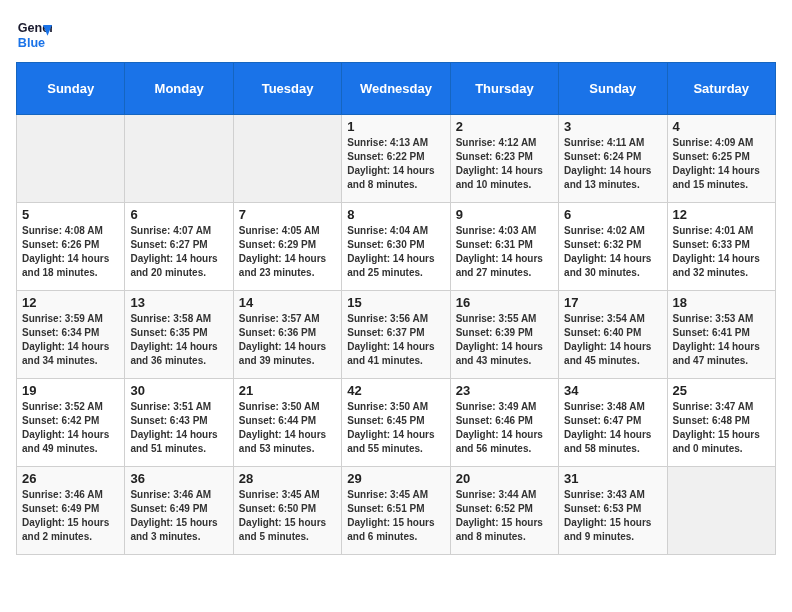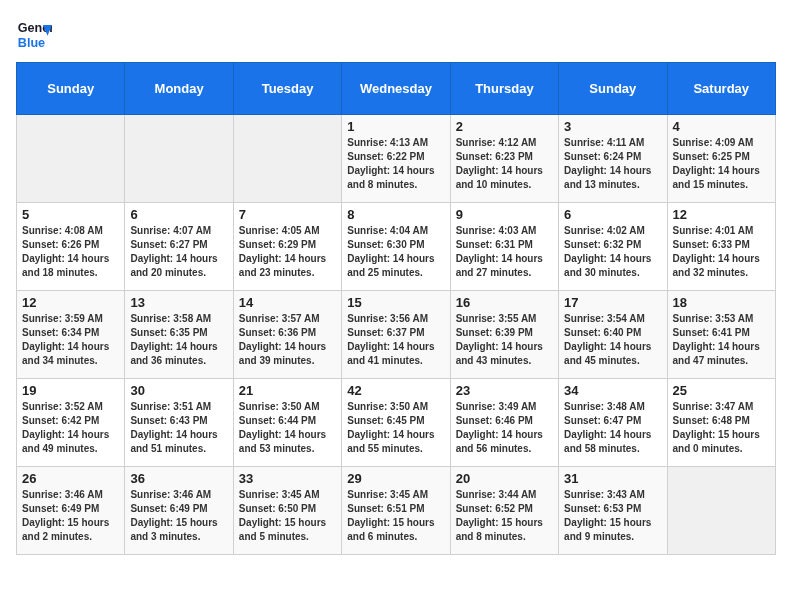--- a/index.html
+++ b/index.html
@@ -226,21 +226,21 @@
       <tr>
         <td>
         <div class="day-number">26</div>
         <div class="cell-text">Sunrise: 3:46 AM<br>Sunset: 6:49 PM<br>Daylight: 15 hours and 2 minutes.</div>
       </td>
         <td>
         <div class="day-number">36</div>
         <div class="cell-text">Sunrise: 3:46 AM<br>Sunset: 6:49 PM<br>Daylight: 15 hours and 3 minutes.</div>
       </td>
         <td>
-        <div class="day-number">33</div>
+        <div class="day-number">28</div>
         <div class="cell-text">Sunrise: 3:45 AM<br>Sunset: 6:50 PM<br>Daylight: 15 hours and 5 minutes.</div>
       </td>
         <td>
         <div class="day-number">29</div>
         <div class="cell-text">Sunrise: 3:45 AM<br>Sunset: 6:51 PM<br>Daylight: 15 hours and 6 minutes.</div>
       </td>
         <td>
         <div class="day-number">20</div>
         <div class="cell-text">Sunrise: 3:44 AM<br>Sunset: 6:52 PM<br>Daylight: 15 hours and 8 minutes.</div>
       </td>

